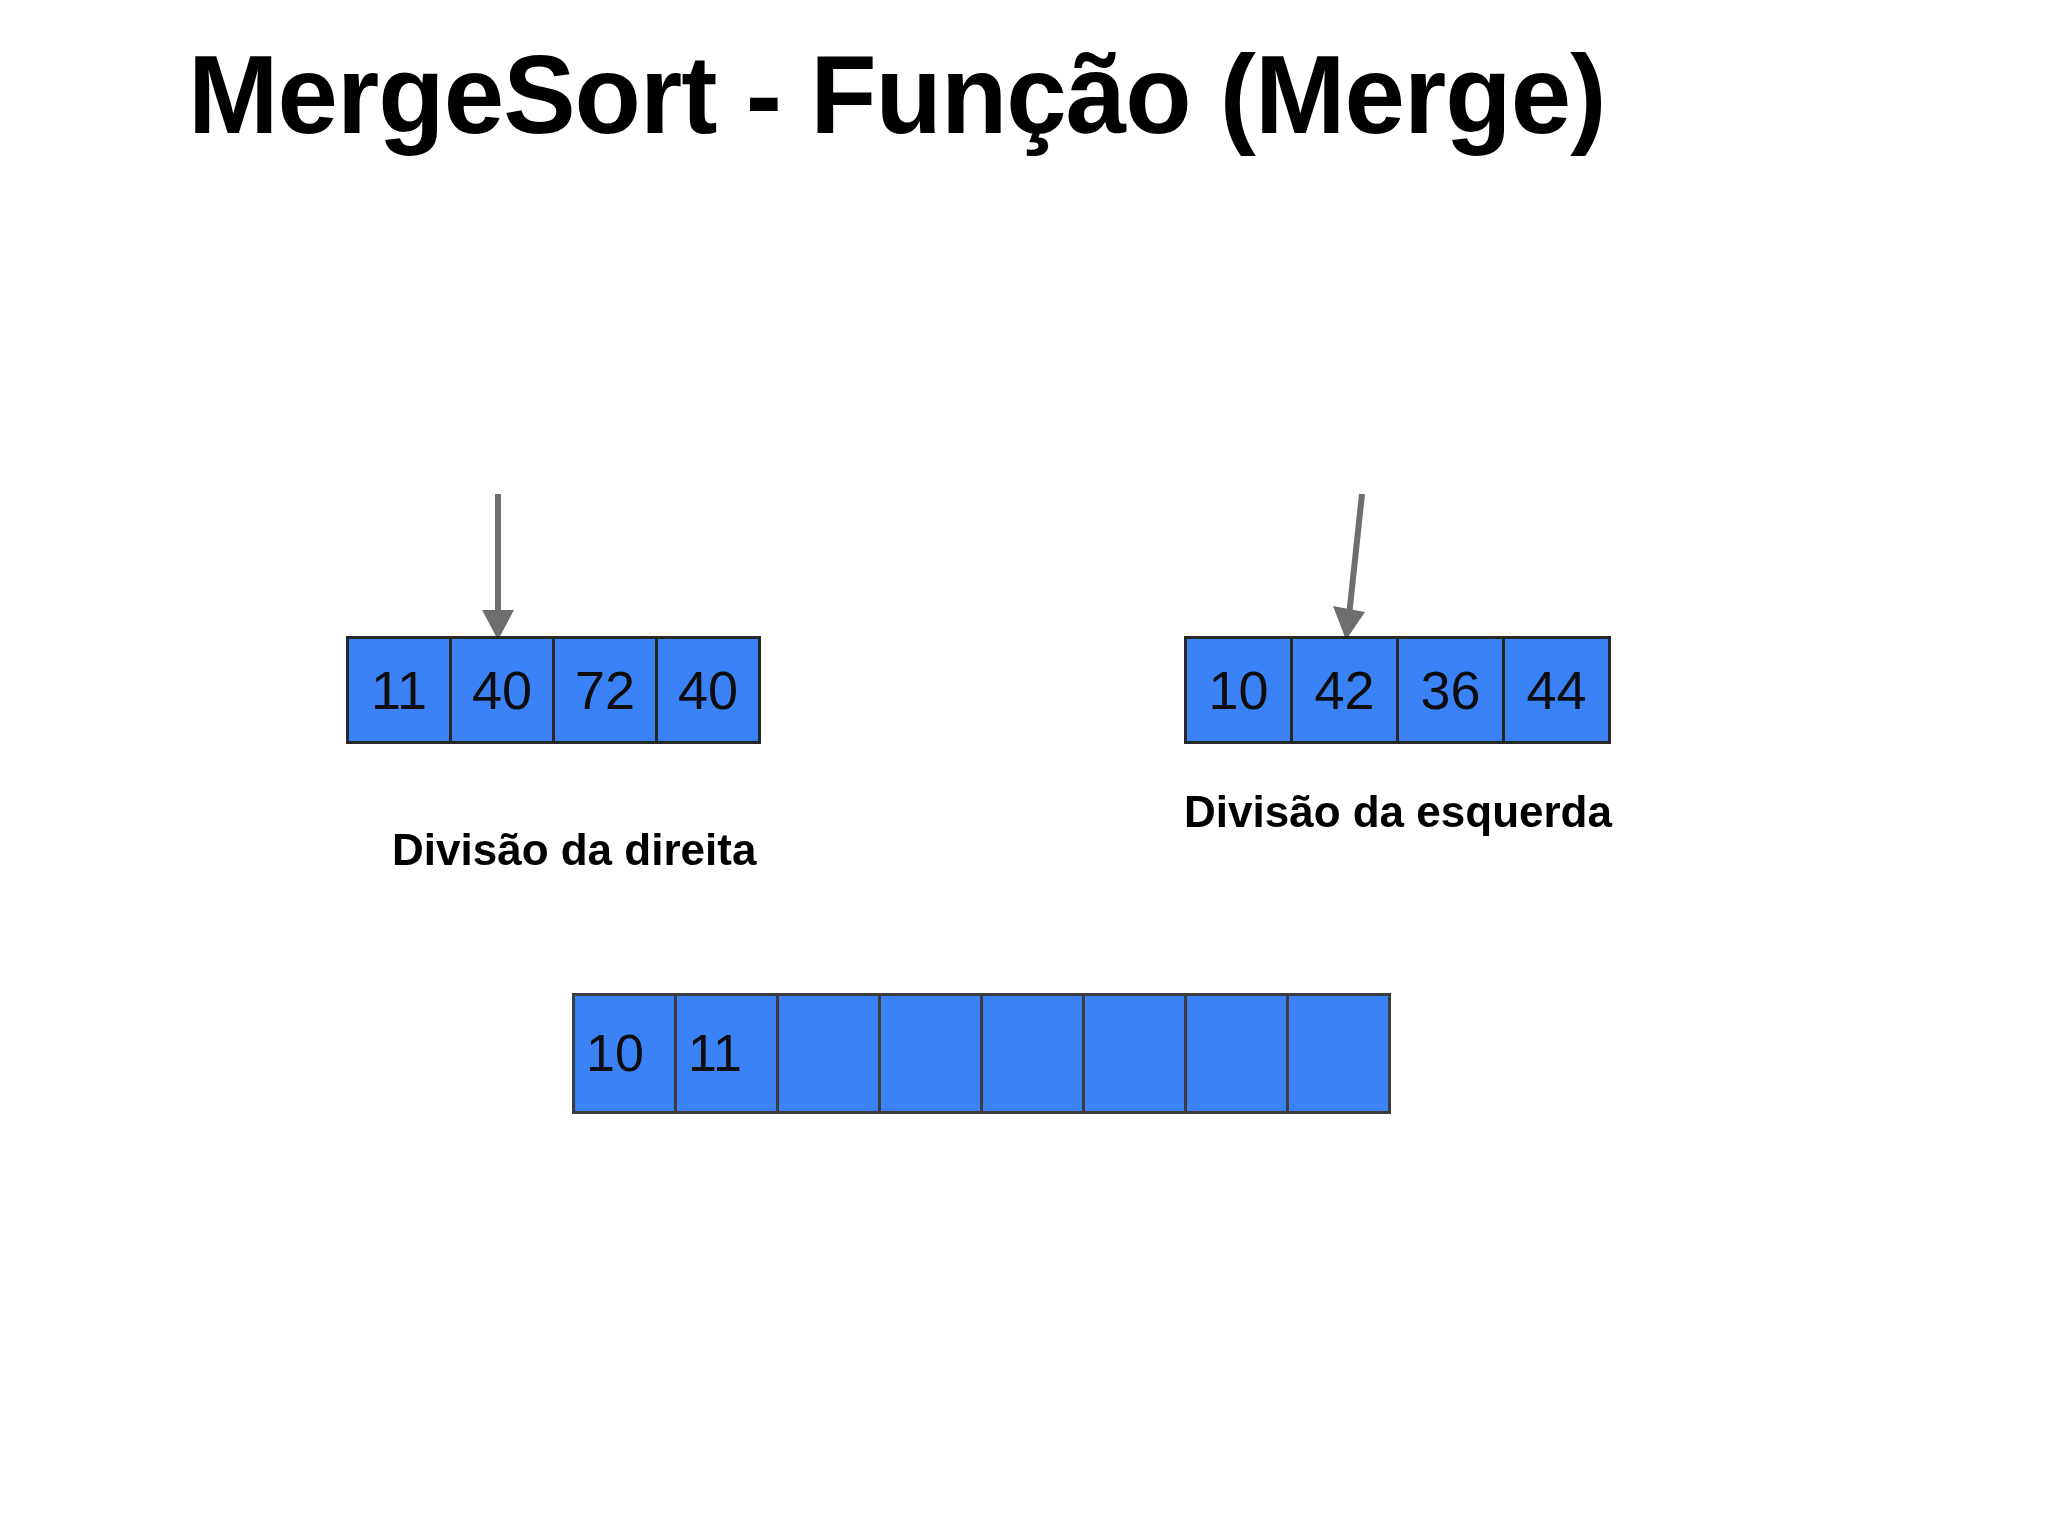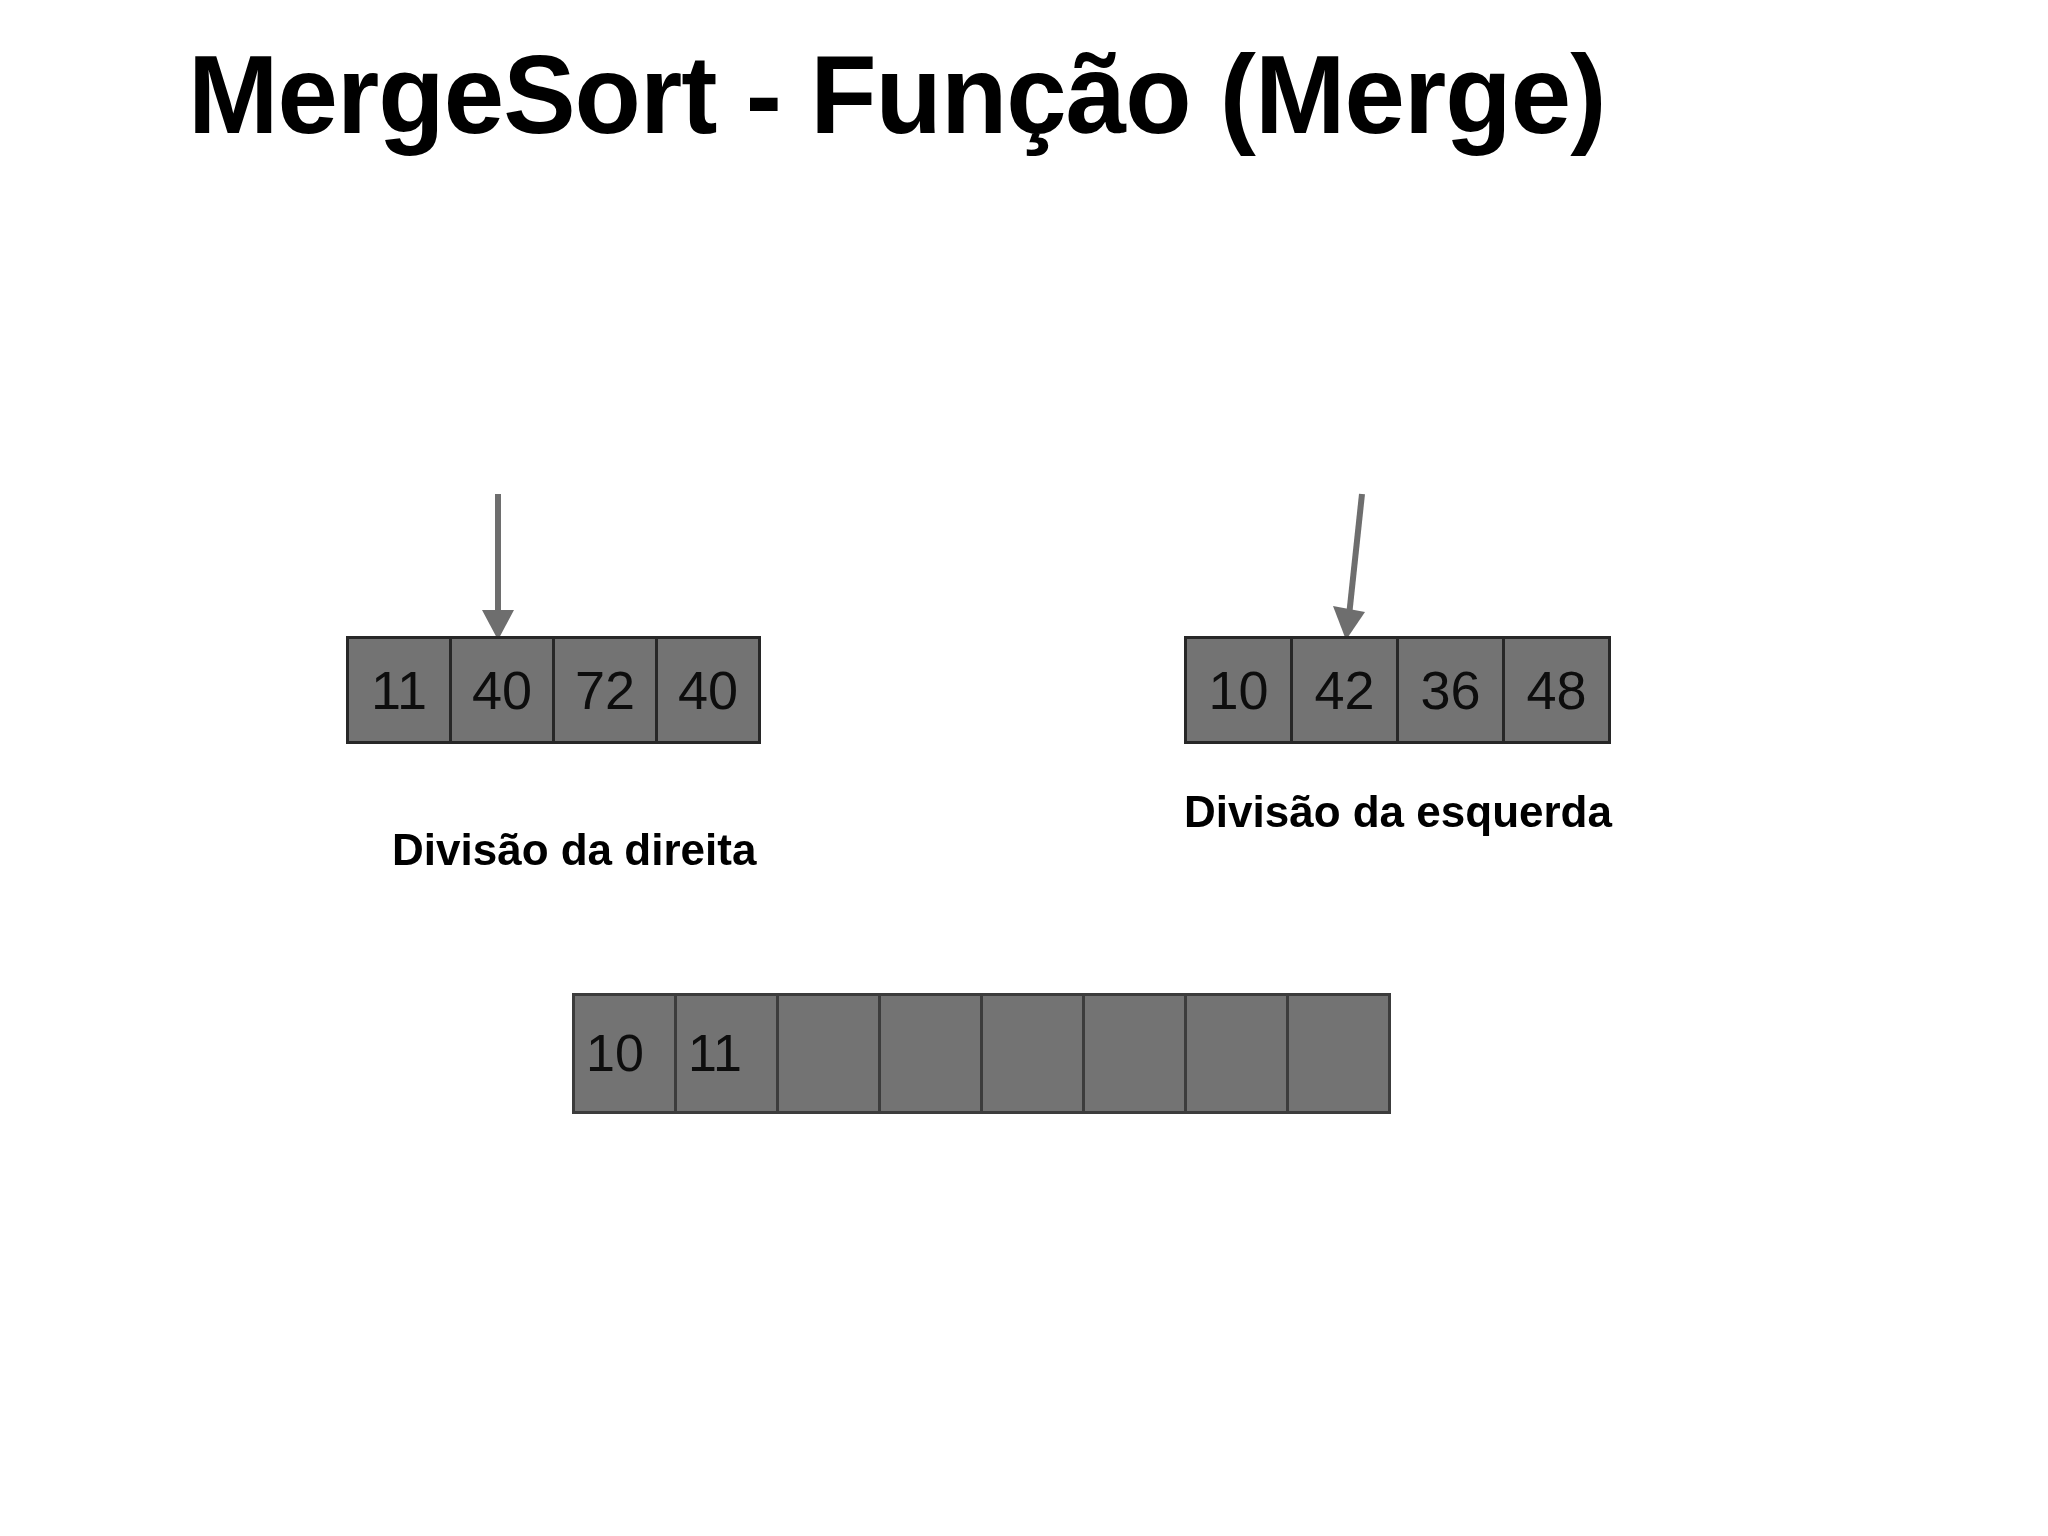--- a/index.html
+++ b/index.html
@@ -34,21 +34,21 @@
   }
 
   
   .array {
     position: absolute;
     display: flex;
     box-sizing: border-box;
   }
   .cell {
     box-sizing: border-box;
-    background: #737373;
+    background: #3b82f6;
     border: 3px solid #272727;
     color: #0d0d0d;
     display: flex;
     align-items: center;
     font-family: "Liberation Sans", sans-serif;
     font-weight: normal;
   }
   .cell + .cell { margin-left: -3px; }
 
   
@@ -128,21 +128,21 @@
   <div class="cell">72</div>
   <div class="cell">40</div>
 </div>
 
 <div id="caption-right-division" class="caption">Divisão da direita</div>
 
 <div id="array-left-division" class="array">
   <div class="cell">10</div>
   <div class="cell">42</div>
   <div class="cell">36</div>
-  <div class="cell">48</div>
+  <div class="cell">44</div>
 </div>
 
 <div id="caption-left-division" class="caption">Divisão da esquerda</div>
 
 <div id="array-merged" class="array">
   <div class="cell">10</div>
   <div class="cell">11</div>
   <div class="cell"></div>
   <div class="cell"></div>
   <div class="cell"></div>

